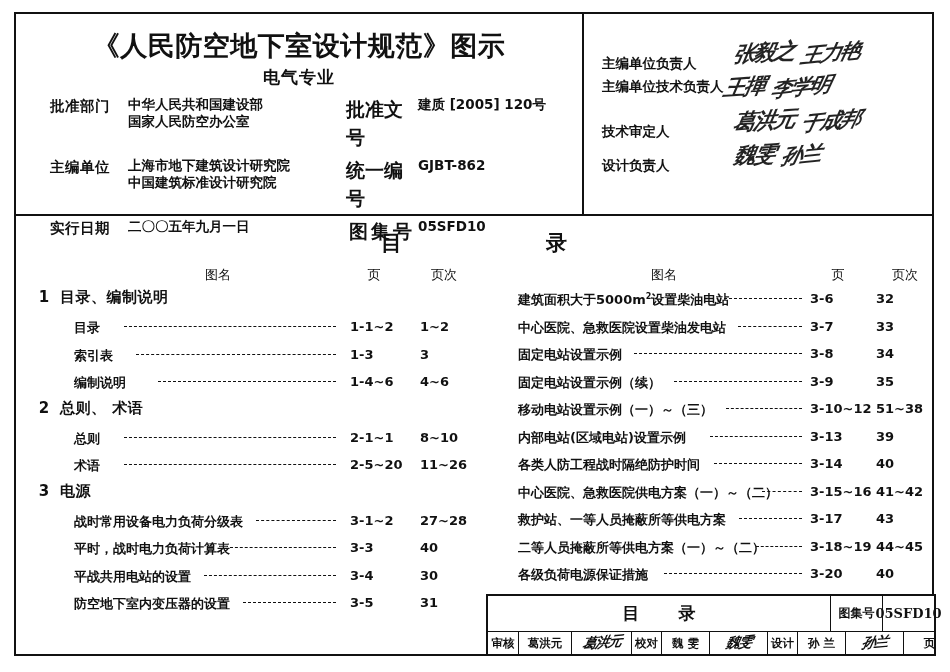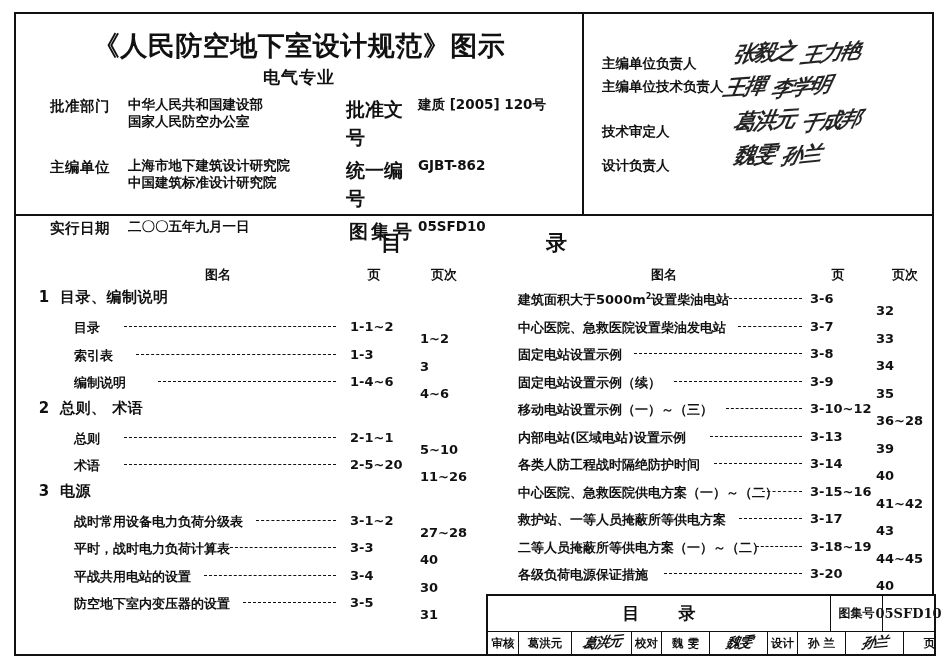--- a/index.html
+++ b/index.html
@@ -168,21 +168,21 @@
     position: absolute;
     top: 50px;
   }
   #toc-col-left  { left: 12px;  width: 455px; }
   #toc-col-right { left: 478px; width: 440px; }
 
   .toc-head {
     position: relative;
     height: 22px;
     font-size: 13px;
-    font-weight: bold;
+    font-weight: normal;
   }
   .toc-head .h-name { position: absolute; text-align: center; }
   .toc-head .h-pg   { position: absolute; text-align: center; }
   .toc-head .h-pgx  { position: absolute; text-align: center; }
 
   
   #toc-col-left .h-name { left: 150px; width: 80px; }
   #toc-col-left .h-pg   { left: 320px; width: 52px; }
   #toc-col-left .h-pgx  { left: 390px; width: 52px; }
 
@@ -220,21 +220,21 @@
     height: 0;
     border-top: 1.6px dashed #111;
   }
   .ent .e-pg {
     position: absolute;
     top: 3px;
     text-align: left;
   }
   .ent .e-pgx {
     position: absolute;
-    top: 15px;
+    top: 3px;
     text-align: left;
   }
   #toc-col-left .ent .e-pg  { left: 322px; }
   #toc-col-left .ent .e-pgx { left: 392px; }
   #toc-col-right .ent .e-pg  { left: 316px; }
   #toc-col-right .ent .e-pgx { left: 382px; }
 
   sup { font-size: 0.62em; vertical-align: super; }
 
   
@@ -414,21 +414,21 @@
             <span class="e-pgx">4~6</span>
           </div>
           <div class="grp">
             <span class="num">2</span>
             <span class="gname">总则、 术语</span>
           </div>
           <div class="ent">
             <span class="e-name">总则</span>
             <span class="e-dots" style="left: 96px; width: 212px;"></span>
             <span class="e-pg">2-1~1</span>
-            <span class="e-pgx">5~10</span>
+            <span class="e-pgx">8~10</span>
           </div>
           <div class="ent">
             <span class="e-name">术语</span>
             <span class="e-dots" style="left: 96px; width: 212px;"></span>
             <span class="e-pg">2-5~20</span>
             <span class="e-pgx">11~26</span>
           </div>
           <div class="grp">
             <span class="num">3</span>
             <span class="gname">电源</span>
@@ -488,21 +488,21 @@
           <div class="ent">
             <span class="e-name">固定电站设置示例（续）</span>
             <span class="e-dots" style="left: 180px; width: 128px;"></span>
             <span class="e-pg">3-9</span>
             <span class="e-pgx">35</span>
           </div>
           <div class="ent">
             <span class="e-name">移动电站设置示例（一）～（三）</span>
             <span class="e-dots" style="left: 232px; width: 76px;"></span>
             <span class="e-pg">3-10~12</span>
-            <span class="e-pgx">36~28</span>
+            <span class="e-pgx">51~38</span>
           </div>
           <div class="ent">
             <span class="e-name">内部电站(区域电站)设置示例</span>
             <span class="e-dots" style="left: 216px; width: 92px;"></span>
             <span class="e-pg">3-13</span>
             <span class="e-pgx">39</span>
           </div>
           <div class="ent">
             <span class="e-name">各类人防工程战时隔绝防护时间</span>
             <span class="e-dots" style="left: 220px; width: 88px;"></span>

